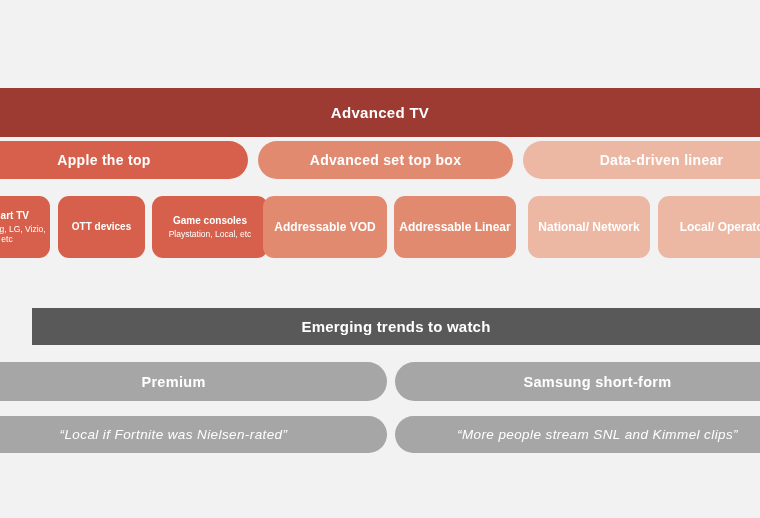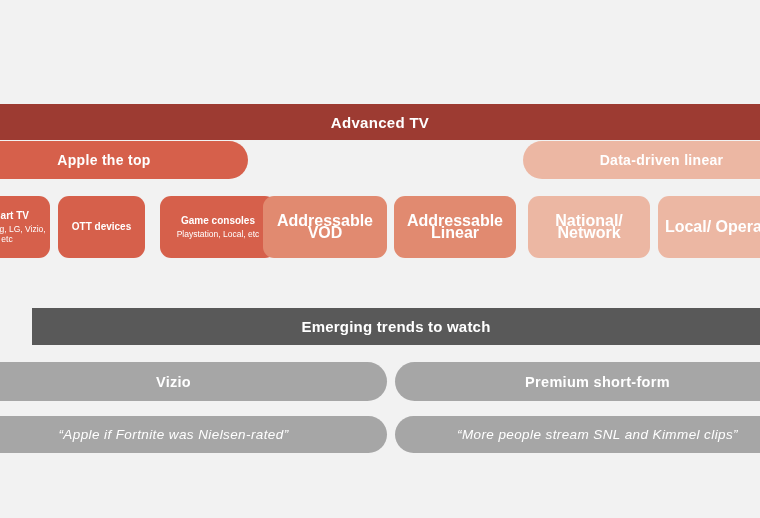--- a/index.html
+++ b/index.html
@@ -11,21 +11,21 @@
     overflow: hidden;
   }
   .stage { position: absolute; inset: 0; width: 760px; height: 518px; }
 
   
   .banner {
     position: absolute; left: 0; right: 0;
     display: flex; align-items: center; justify-content: center;
     color: #fff; font-weight: bold;
   }
-  .banner.advanced { top: 104px; height: 36px; background: var(--dark-red); font-size: 15px; letter-spacing: .3px; justify-content: center; }
+  .banner.advanced { top: 88px; height: 49px; background: var(--dark-red); font-size: 15px; letter-spacing: .3px; justify-content: center; }
   .banner.trends   { top: 308px; height: 37px; background: var(--dark-gray); font-size: 15px; letter-spacing: .2px; margin-left: 32px; }
 
   
   .pill {
     position: absolute; top: 141px; height: 38px;
     border-radius: 19px;
     display: flex; align-items: center; justify-content: center;
     color: #fff; font-weight: bold; font-size: 14px; letter-spacing: .3px;
   }
   .pill.ott    { left: -40px; width: 288px; background: var(--red); }
@@ -39,26 +39,26 @@
     display: flex; flex-direction: column; align-items: center; justify-content: center;
     color: #fff; text-align: center; padding: 2px 4px;
   }
   .card .title { font-weight: bold; font-size: 10px; line-height: 12px; }
   .card .sub   { font-size: 8.5px; line-height: 10.5px; margin-top: 2px; }
   .card.red    { background: var(--red); }
   .card.salmon { background: var(--salmon); }
   .card.pink   { background: var(--light-pink); }
   .card.smart-tv       { left: -36px; width: 86px; }
   .card.ott-devices    { left: 58px;  width: 87px; text-align: center; }
-  .card.game-consoles  { left: 160px; width: 116px; }
+  .card.game-consoles  { left: 152px; width: 116px; }
   .card.addr-vod       { left: 263px; width: 124px; }
   .card.addr-linear    { left: 394px; width: 122px; }
   .card.natl-network   { left: 528px; width: 122px; }
   .card.local-operator { left: 658px; width: 132px; }
-  .card.single .title  { font-size: 16px; }
+  .card.single .title  { font-size: 12px; }
 
   
   .trend-pill {
     position: absolute; height: 39px; border-radius: 19.5px;
     display: flex; align-items: center; justify-content: center;
     background: var(--gray); color: #fff;
   }
   .trend-pill.label { top: 362px; font-weight: bold; font-size: 14.5px; letter-spacing: .3px; }
   .trend-pill.quote { top: 416px; height: 37px; font-style: italic; font-size: 13.5px; letter-spacing: .4px; }
   .trend-pill.left  { left: -40px; width: 427px; }
@@ -68,20 +68,23 @@
 <body>
 
 <div class="stage">
 
   <div class="banner advanced">
     <span>Advanced TV</span>
   </div>
 
   <div class="pill ott">
     <span>Apple the top</span>
+  </div>
+  <div class="pill stb">
+    <span>Advanced set top box</span>
   </div>
   <div class="pill linear">
     <span>Data-driven linear</span>
   </div>
 
   <div class="card red smart-tv">
     <div class="title">Smart TV</div>
     <div class="sub">Samsung, LG, Vizio, etc</div>
   </div>
   <div class="card red ott-devices">
@@ -104,26 +107,26 @@
   </div>
   <div class="card pink single local-operator">
     <div class="title">Local/ Operator</div>
   </div>
 
   <div class="banner trends">
     <span>Emerging trends to watch</span>
   </div>
 
   <div class="trend-pill label left">
-    <span>Vizio</span>
+    <span>Premium</span>
   </div>
   <div class="trend-pill label right">
-    <span>Premium short-form</span>
+    <span>Samsung short-form</span>
   </div>
 
   <div class="trend-pill quote left">
-    <span>“Apple if Fortnite was Nielsen-rated”</span>
+    <span>“Local if Fortnite was Nielsen-rated”</span>
   </div>
   <div class="trend-pill quote right">
     <span>“More people stream SNL and Kimmel clips”</span>
   </div>
 
 </div>
 
 </body></html>

